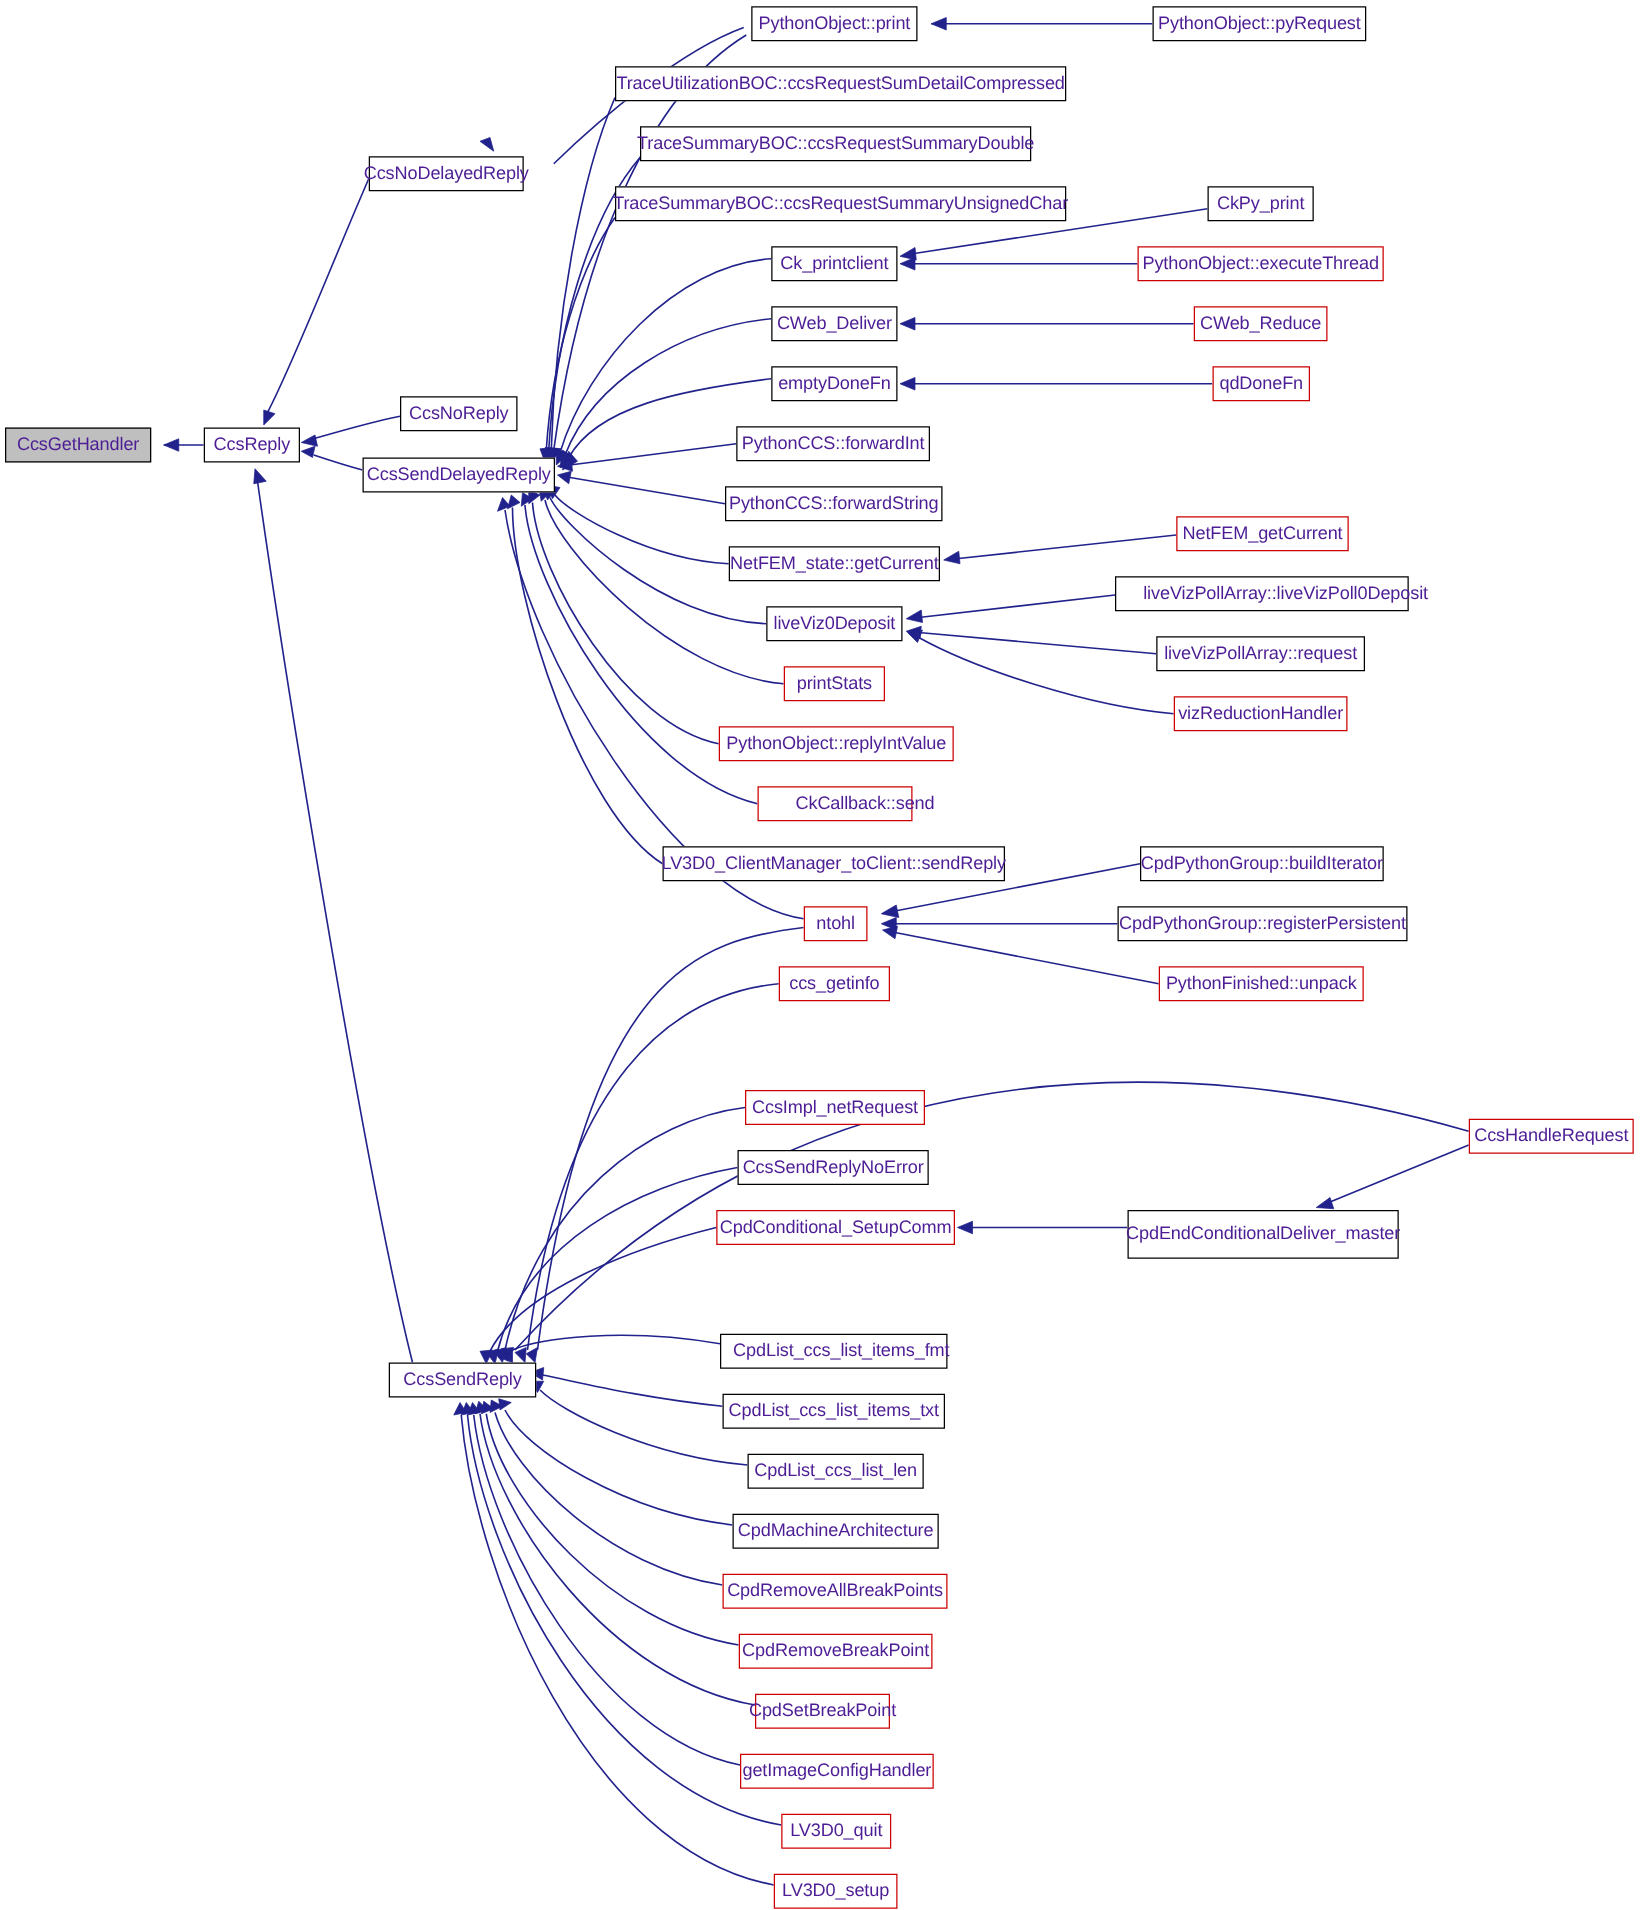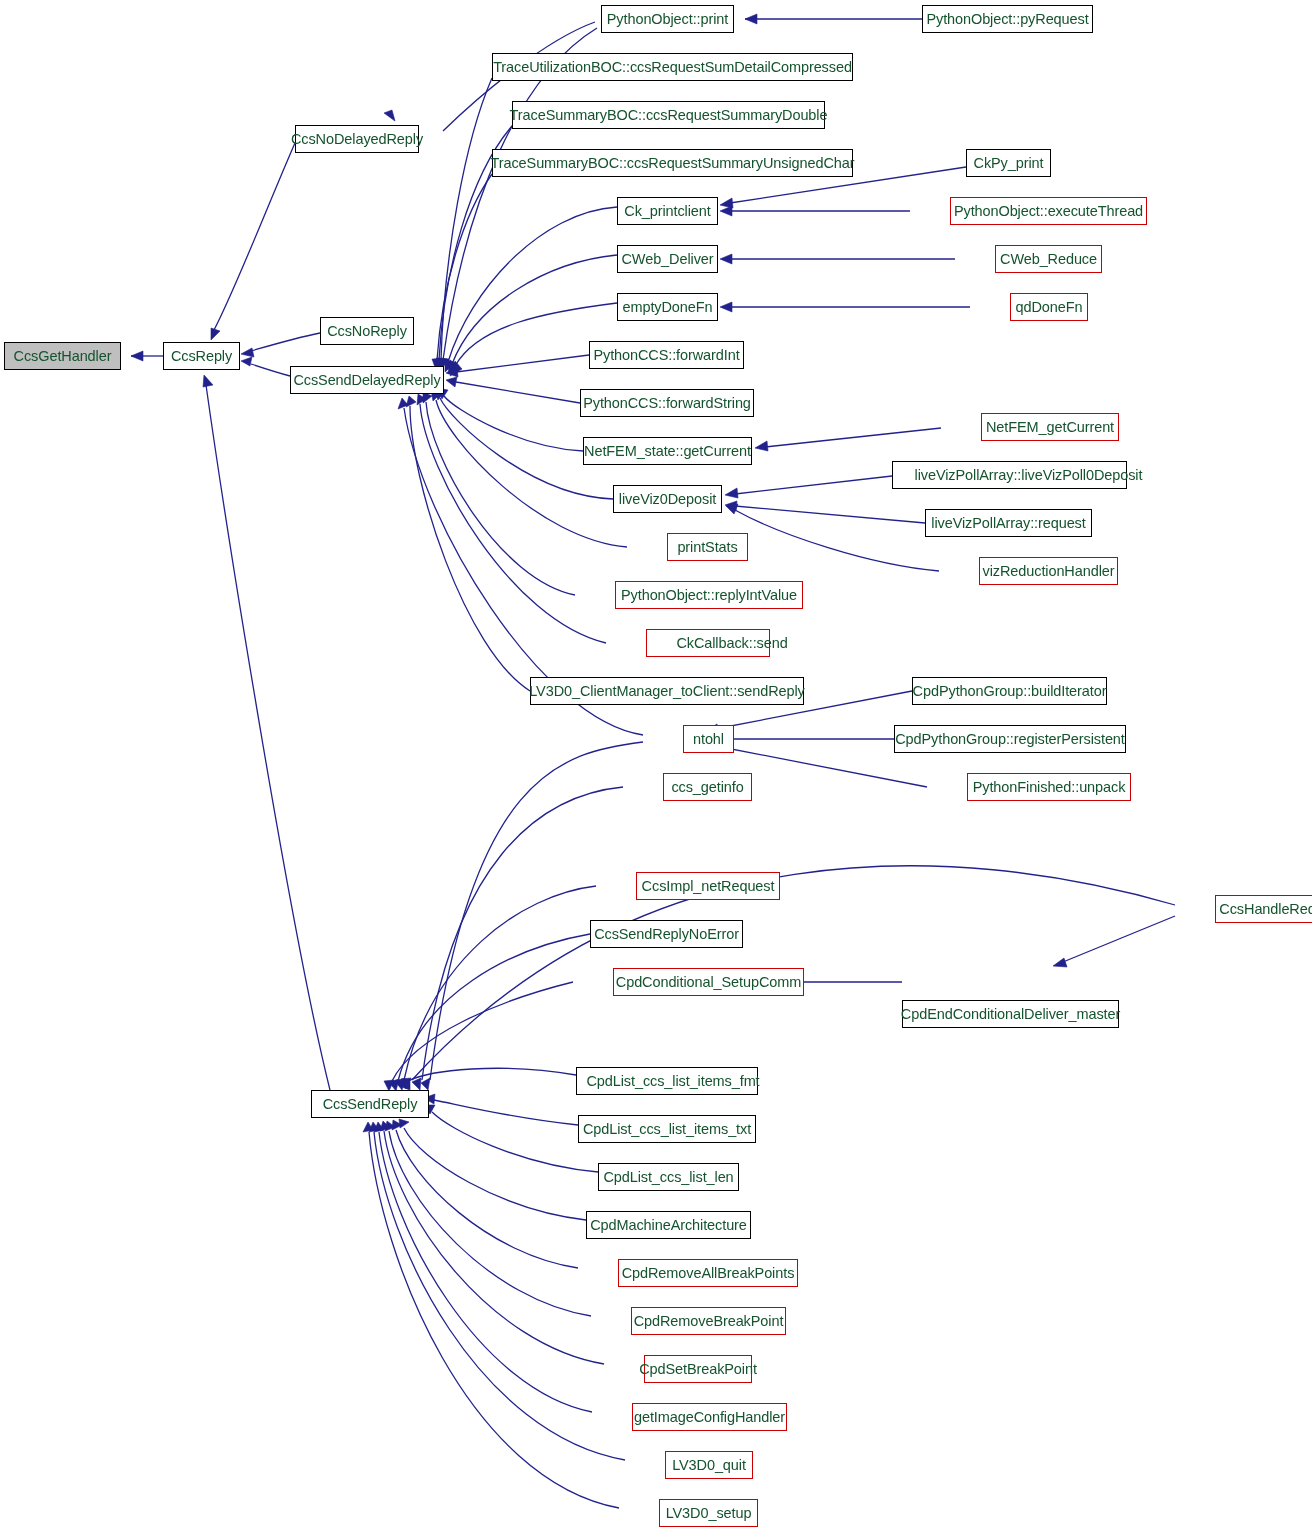--- a/index.html
+++ b/index.html
@@ -34,29 +34,28 @@
     stroke-width: 0.6;
   }
   .node {
     position: absolute;
     box-sizing: border-box;
     display: flex;
     align-items: center;
     justify-content: center;
     background: #ffffff;
     border: 1px solid #000000;
-    color: #14532d;
+    color: #4c1d95;
     font-size: 14.5px;
     line-height: 1;
     white-space: nowrap;
     letter-spacing: -0.1px;
   }
   .node.red {
     border-color: #cc0000;
-    margin-left: 40px;
   }
   .node.current {
     background: #bfbfbf;
     border-color: #000000;
   }
   .node .label {
     padding: 0 6px;
   }
 </style>
 </head>
@@ -280,21 +279,21 @@
       </div>
       <div class="node red" style="left: 1175px; top: 895px; width: 132px; height: 28px;">
         <span class="label">CcsHandleRequest</span>
       </div>
       <div class="node" style="left: 590px; top: 920px; width: 153px; height: 28px;">
         <span class="label">CcsSendReplyNoError</span>
       </div>
       <div class="node red" style="left: 573px; top: 968px; width: 191px; height: 28px;">
         <span class="label">CpdConditional_SetupComm</span>
       </div>
-      <div class="node" style="left: 902px; top: 1000px; width: 217px; height: 28px;">
+      <div class="node" style="left: 902px; top: 968px; width: 217px; height: 39px;">
         <span class="label">CpdEndConditionalDeliver_master</span>
       </div>
       <div class="node" style="left: 576px; top: 1067px; width: 182px; height: 28px; padding-left: 12px;">
         <span class="label">CpdList_ccs_list_items_fmt</span>
       </div>
       <div class="node" style="left: 578px; top: 1115px; width: 178px; height: 28px;">
         <span class="label">CpdList_ccs_list_items_txt</span>
       </div>
       <div class="node" style="left: 598px; top: 1163px; width: 141px; height: 28px;">
         <span class="label">CpdList_ccs_list_len</span>

